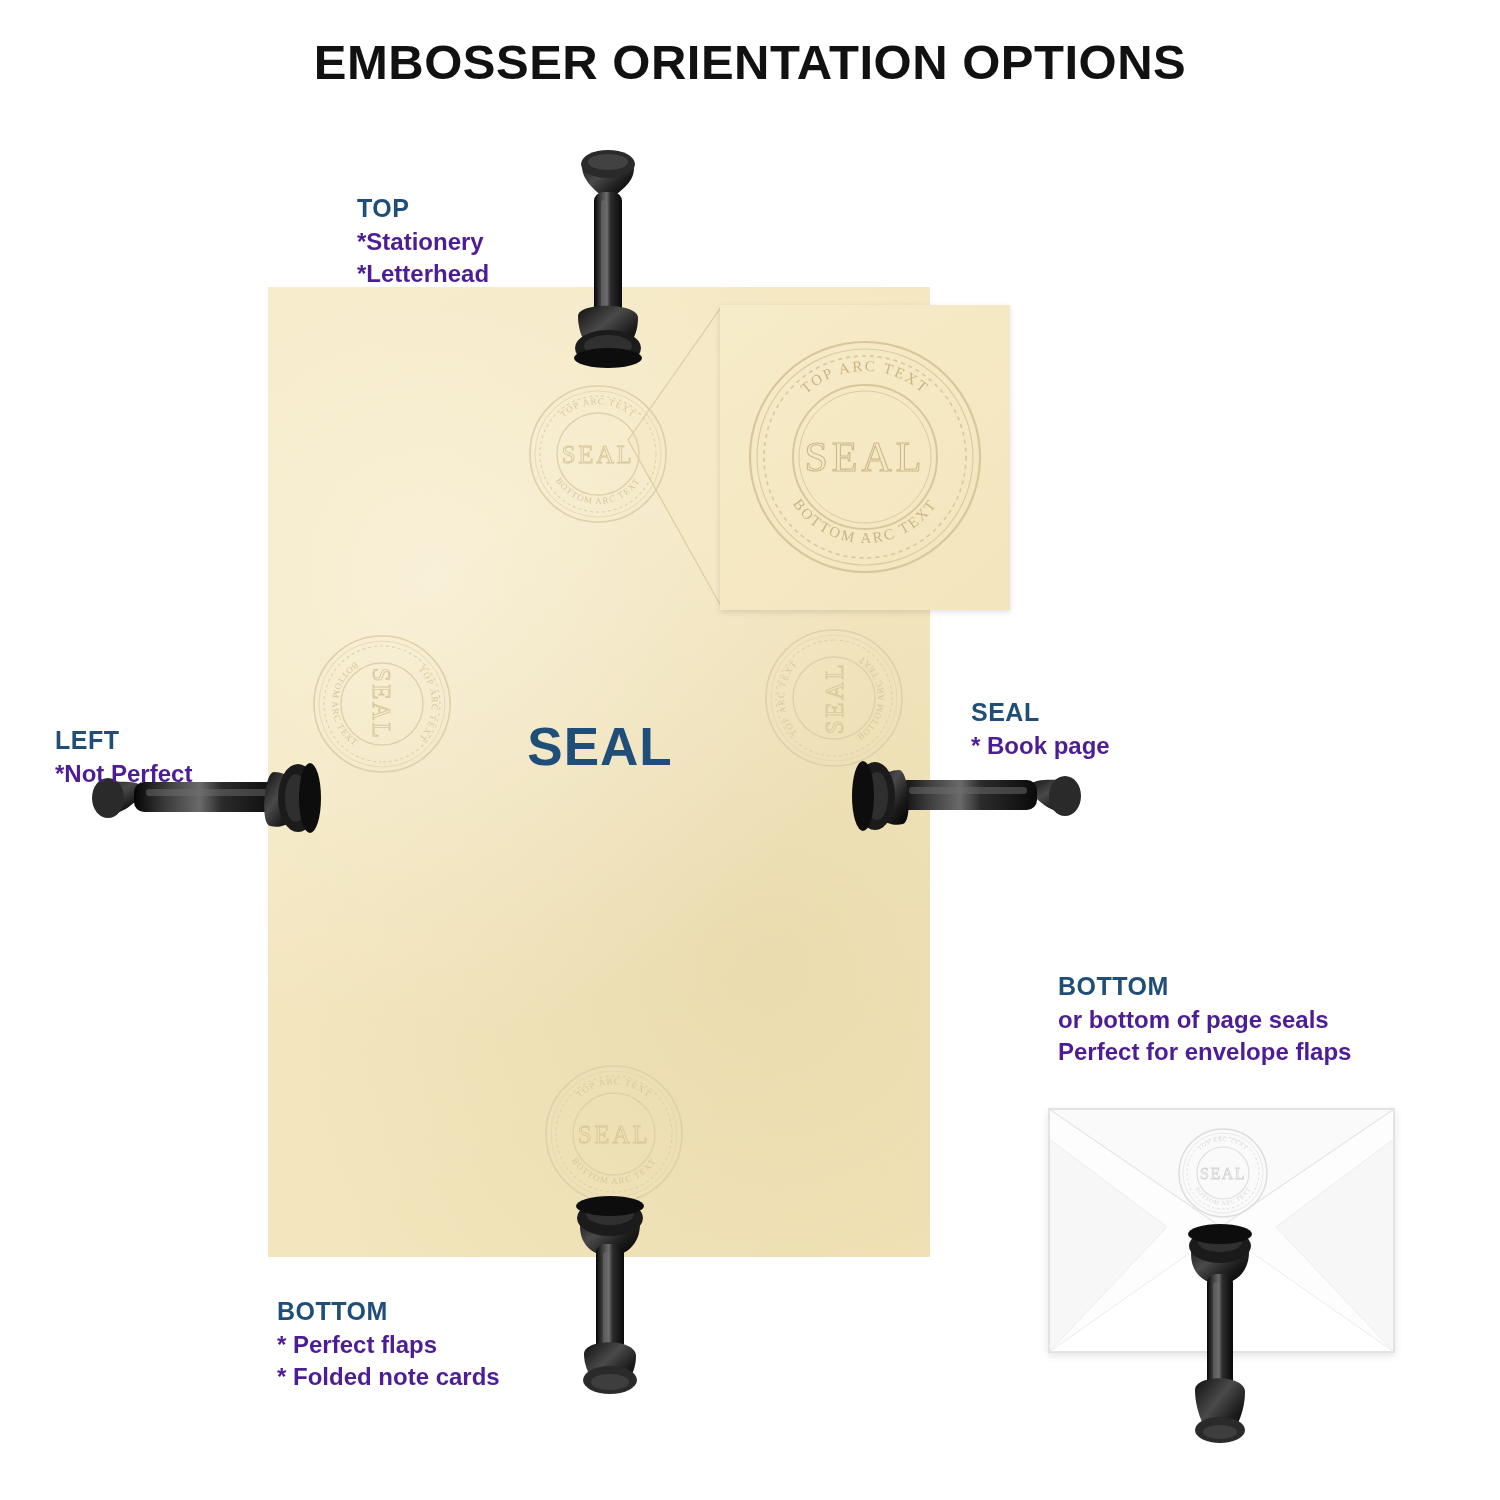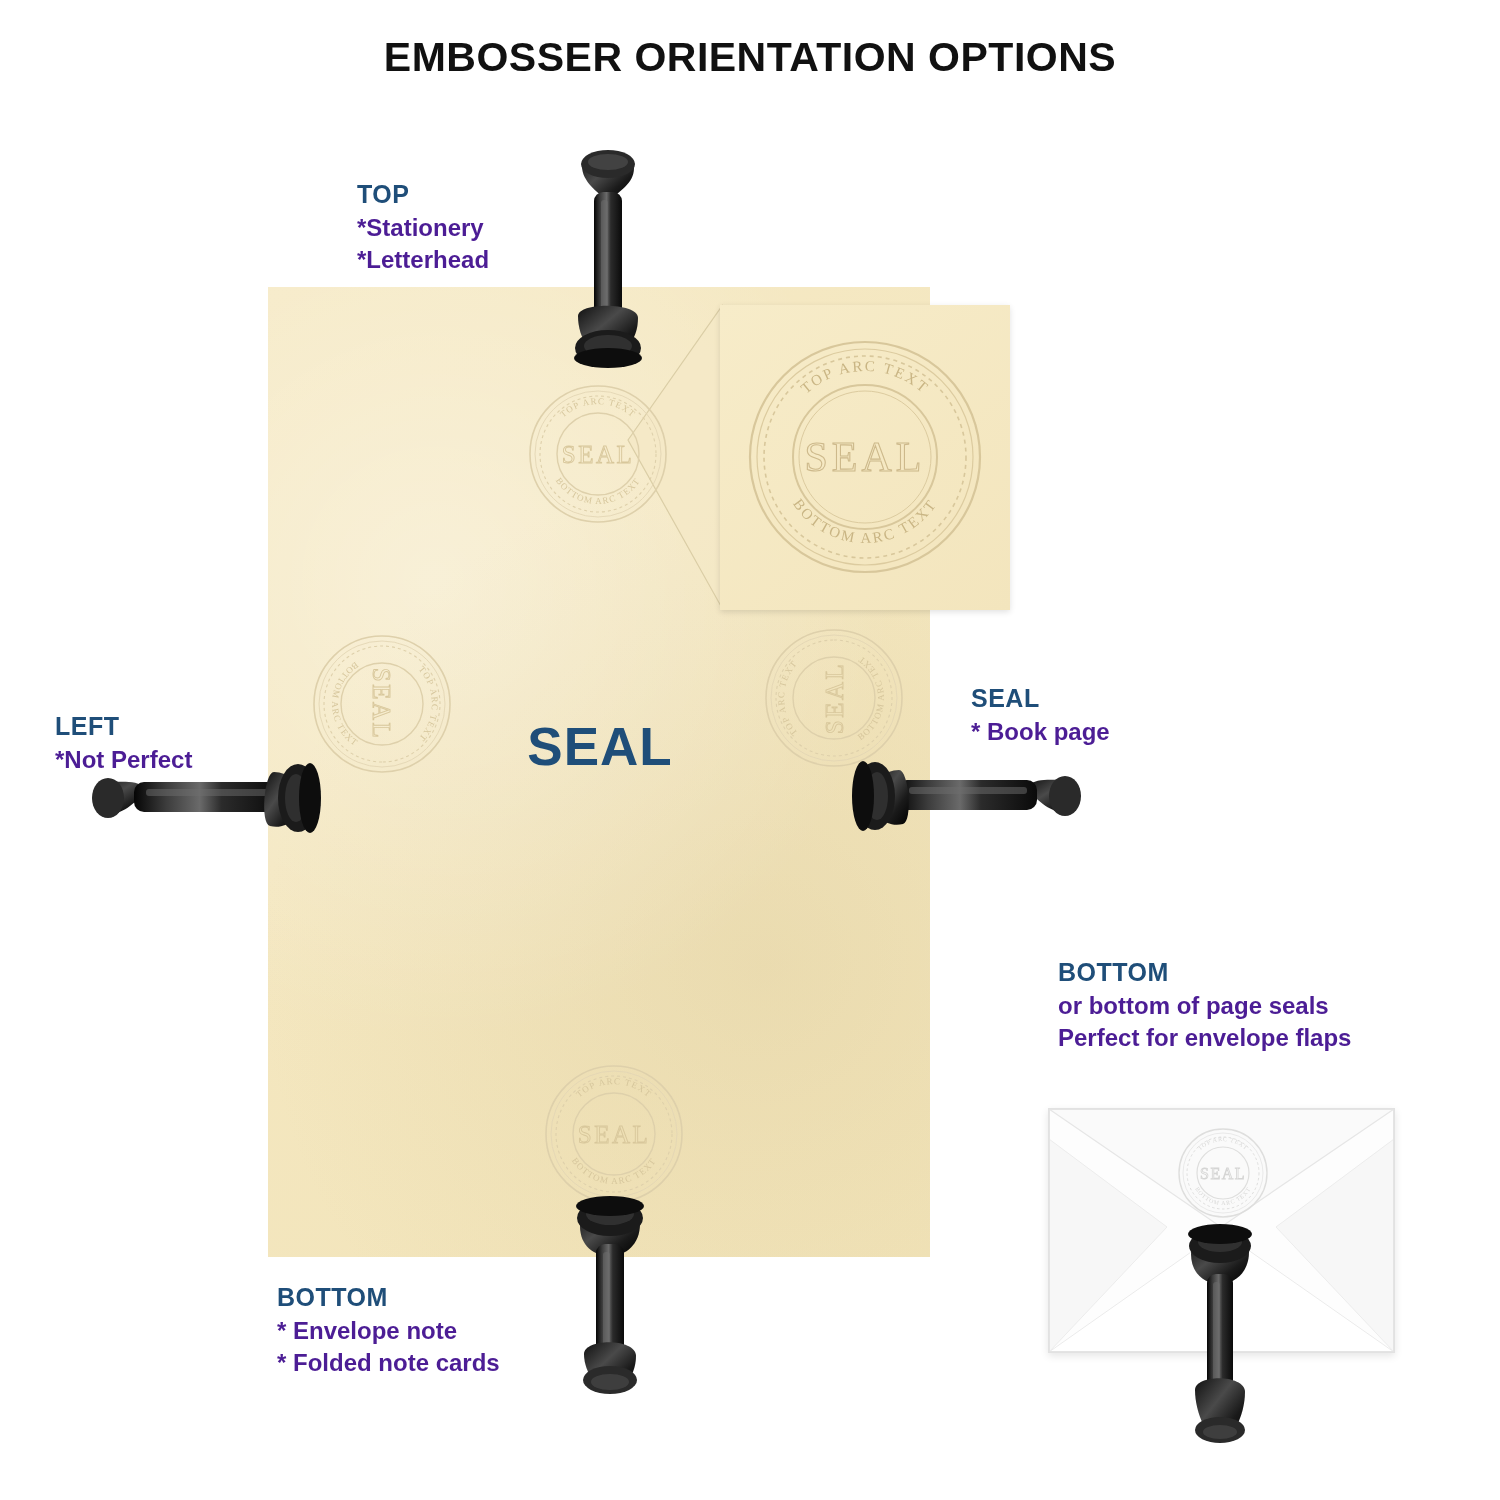--- a/index.html
+++ b/index.html
@@ -9,21 +9,21 @@
     font-family:"Liberation Sans", sans-serif;
     position:relative;
     overflow:hidden;
   }
   #stage{position:absolute;left:0;top:0;width:1500px;height:1500px;}
 
   
   .title{
     position:absolute;left:0;top:34px;width:1500px;
     text-align:center;
-    font-size:41px;
+    font-size:49px;
     font-weight:bold;
     letter-spacing:0.5px;
     color:#111111;
   }
 
   
   .paper{
     position:absolute;
     left:268px;top:287px;width:662px;height:970px;
     background:linear-gradient(145deg,#f6eac6 0%,#f4e7c0 40%,#f2e4b9 100%);
@@ -53,21 +53,21 @@
     position:absolute;left:330px;top:718px;width:540px;
     text-align:center;
     color:#1f4e79;
     font-weight:bold;
     line-height:1.08;
   }
   .center-label .l1{font-size:53px;letter-spacing:1px;}
   .center-label .l2{font-size:53px;letter-spacing:1px;}
 
   
-  .blk{position:absolute;}
+  .blk{position:absolute;margin-top:14px;}
   .blk .hd{
     color:#1f4e79;font-weight:bold;font-size:25px;letter-spacing:0.5px;margin-bottom:3px;
   }
   .blk .ln{color:#4c1d95;font-weight:bold;font-size:24px;line-height:1.32;}
 
   #blk-top{left:357px;top:180px;}
   #blk-left{left:55px;top:712px;}
   #blk-right{left:971px;top:684px;}
   #blk-bottom-paper{left:277px;top:1283px;}
   #blk-bottom-env{left:1058px;top:958px;}
@@ -289,21 +289,21 @@
     <div class="ln">*Not Perfect</div>
   </div>
 
   <div class="blk" id="blk-right">
     <div class="hd">SEAL</div>
     <div class="ln">* Book page</div>
   </div>
 
   <div class="blk" id="blk-bottom-paper">
     <div class="hd">BOTTOM</div>
-    <div class="ln">* Envelope note</div>
+    <div class="ln">* Perfect flaps</div>
     <div class="ln">* Folded note cards</div>
   </div>
 
   <div class="blk" id="blk-bottom-env">
     <div class="hd">BOTTOM</div>
     <div class="ln">or bottom of page seals</div>
     <div class="ln">Perfect for envelope flaps</div>
   </div>
 
   <div class="envelope">

